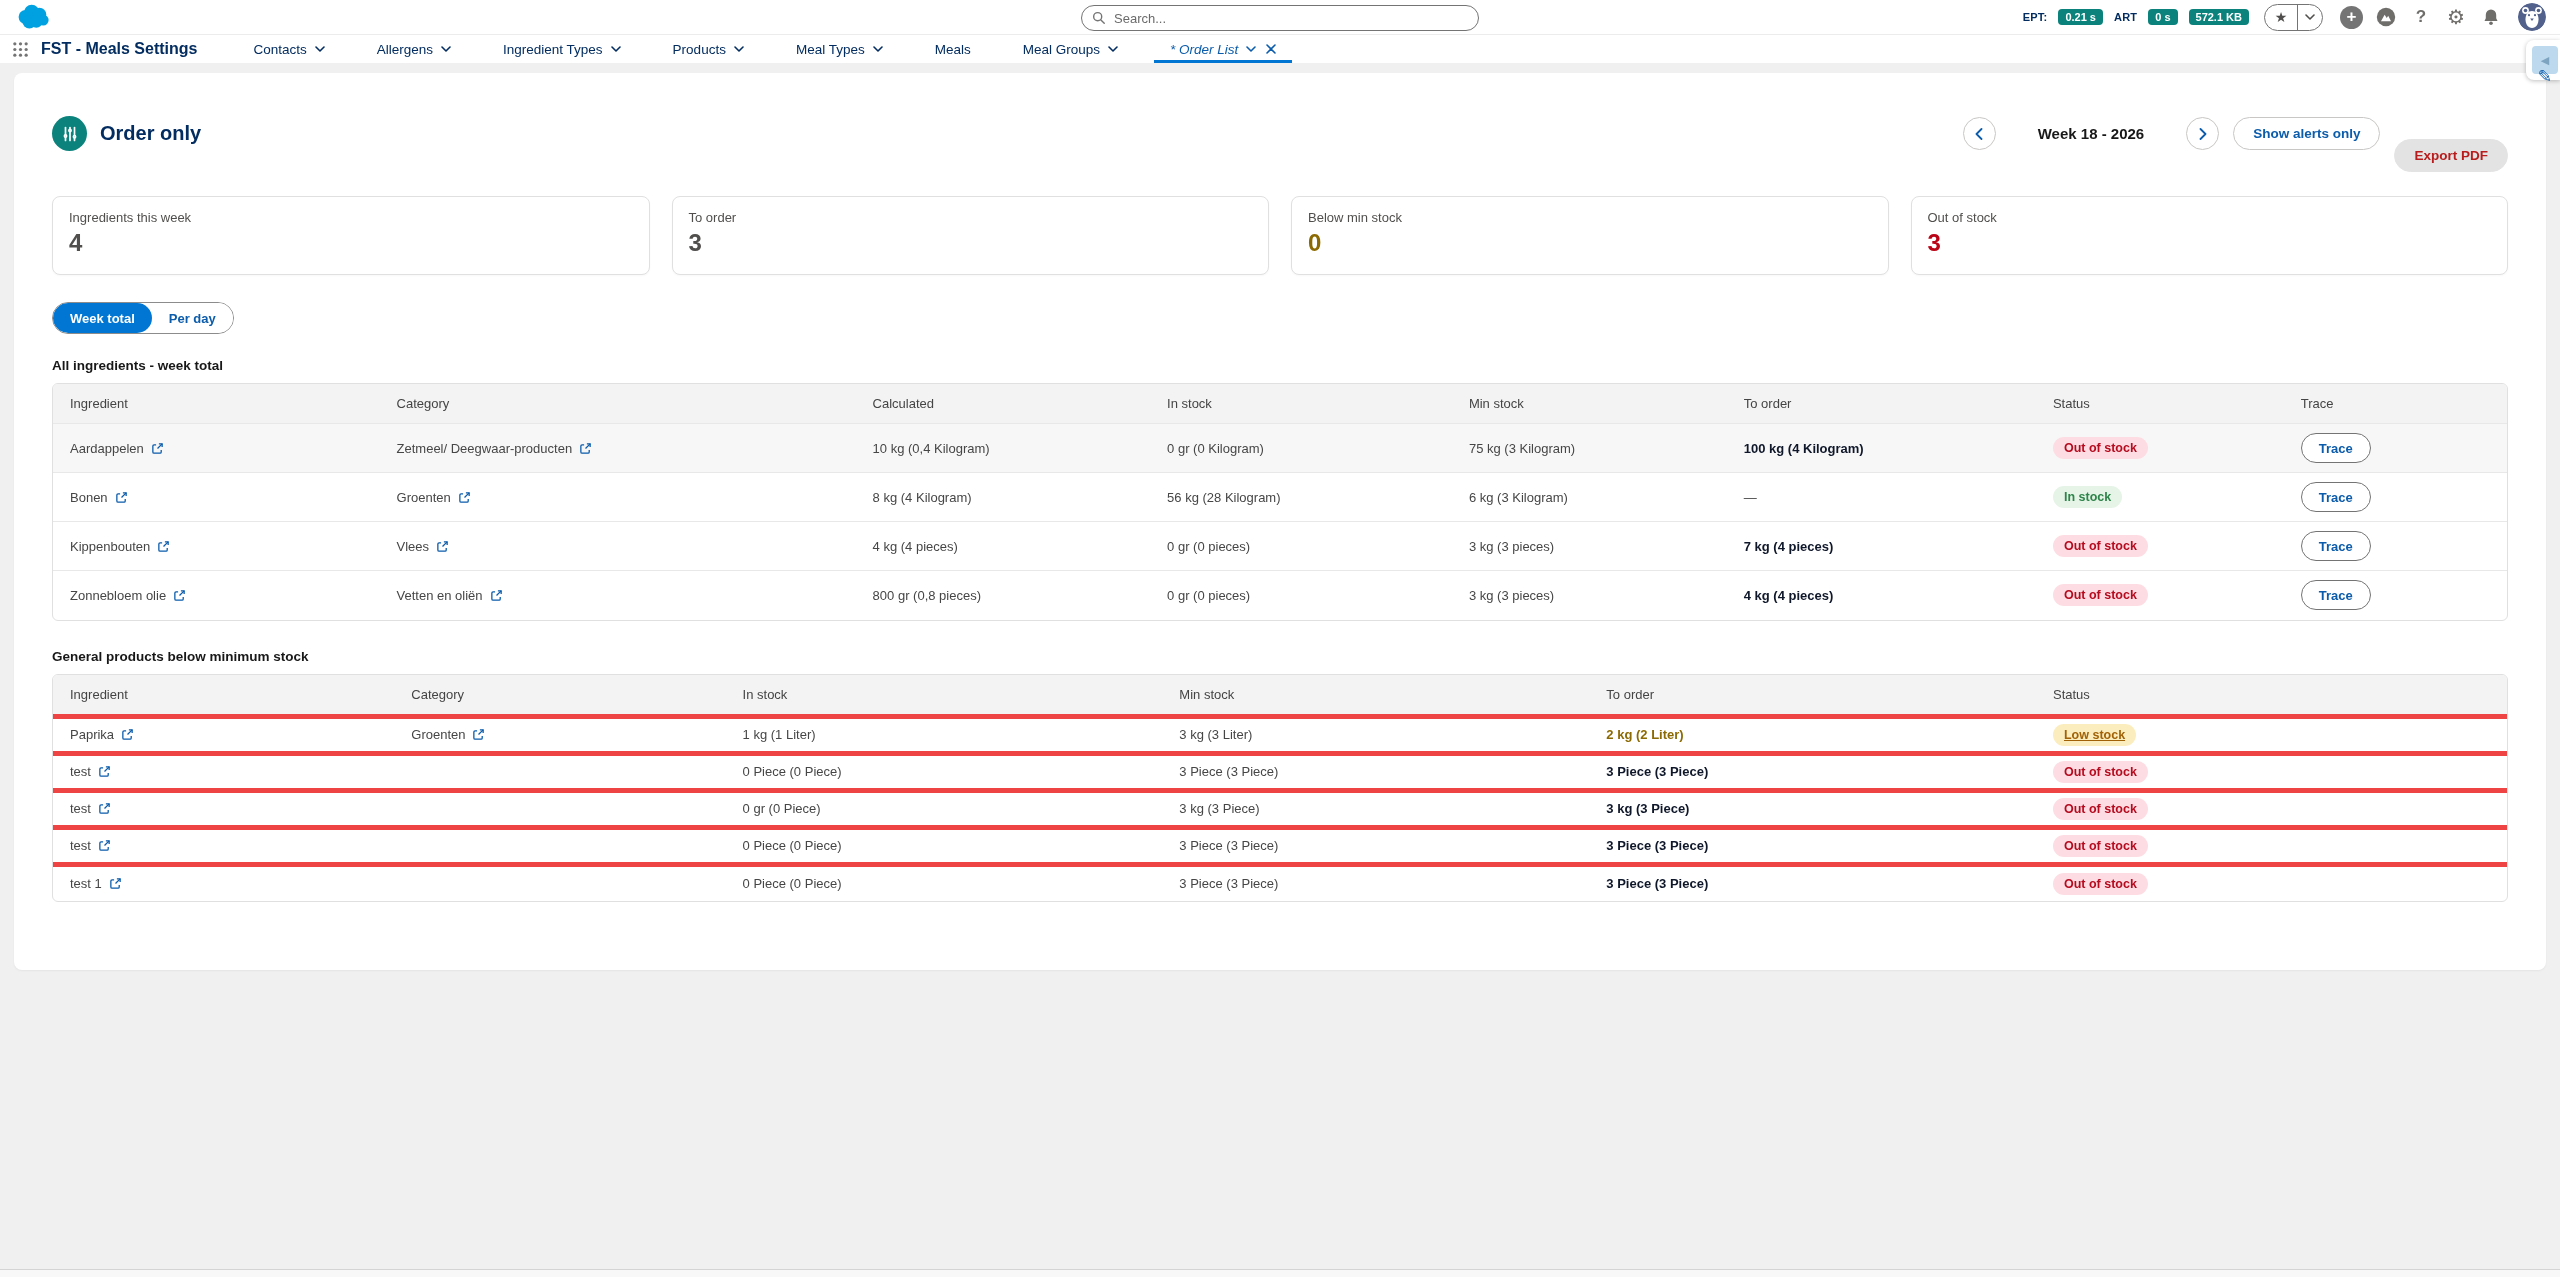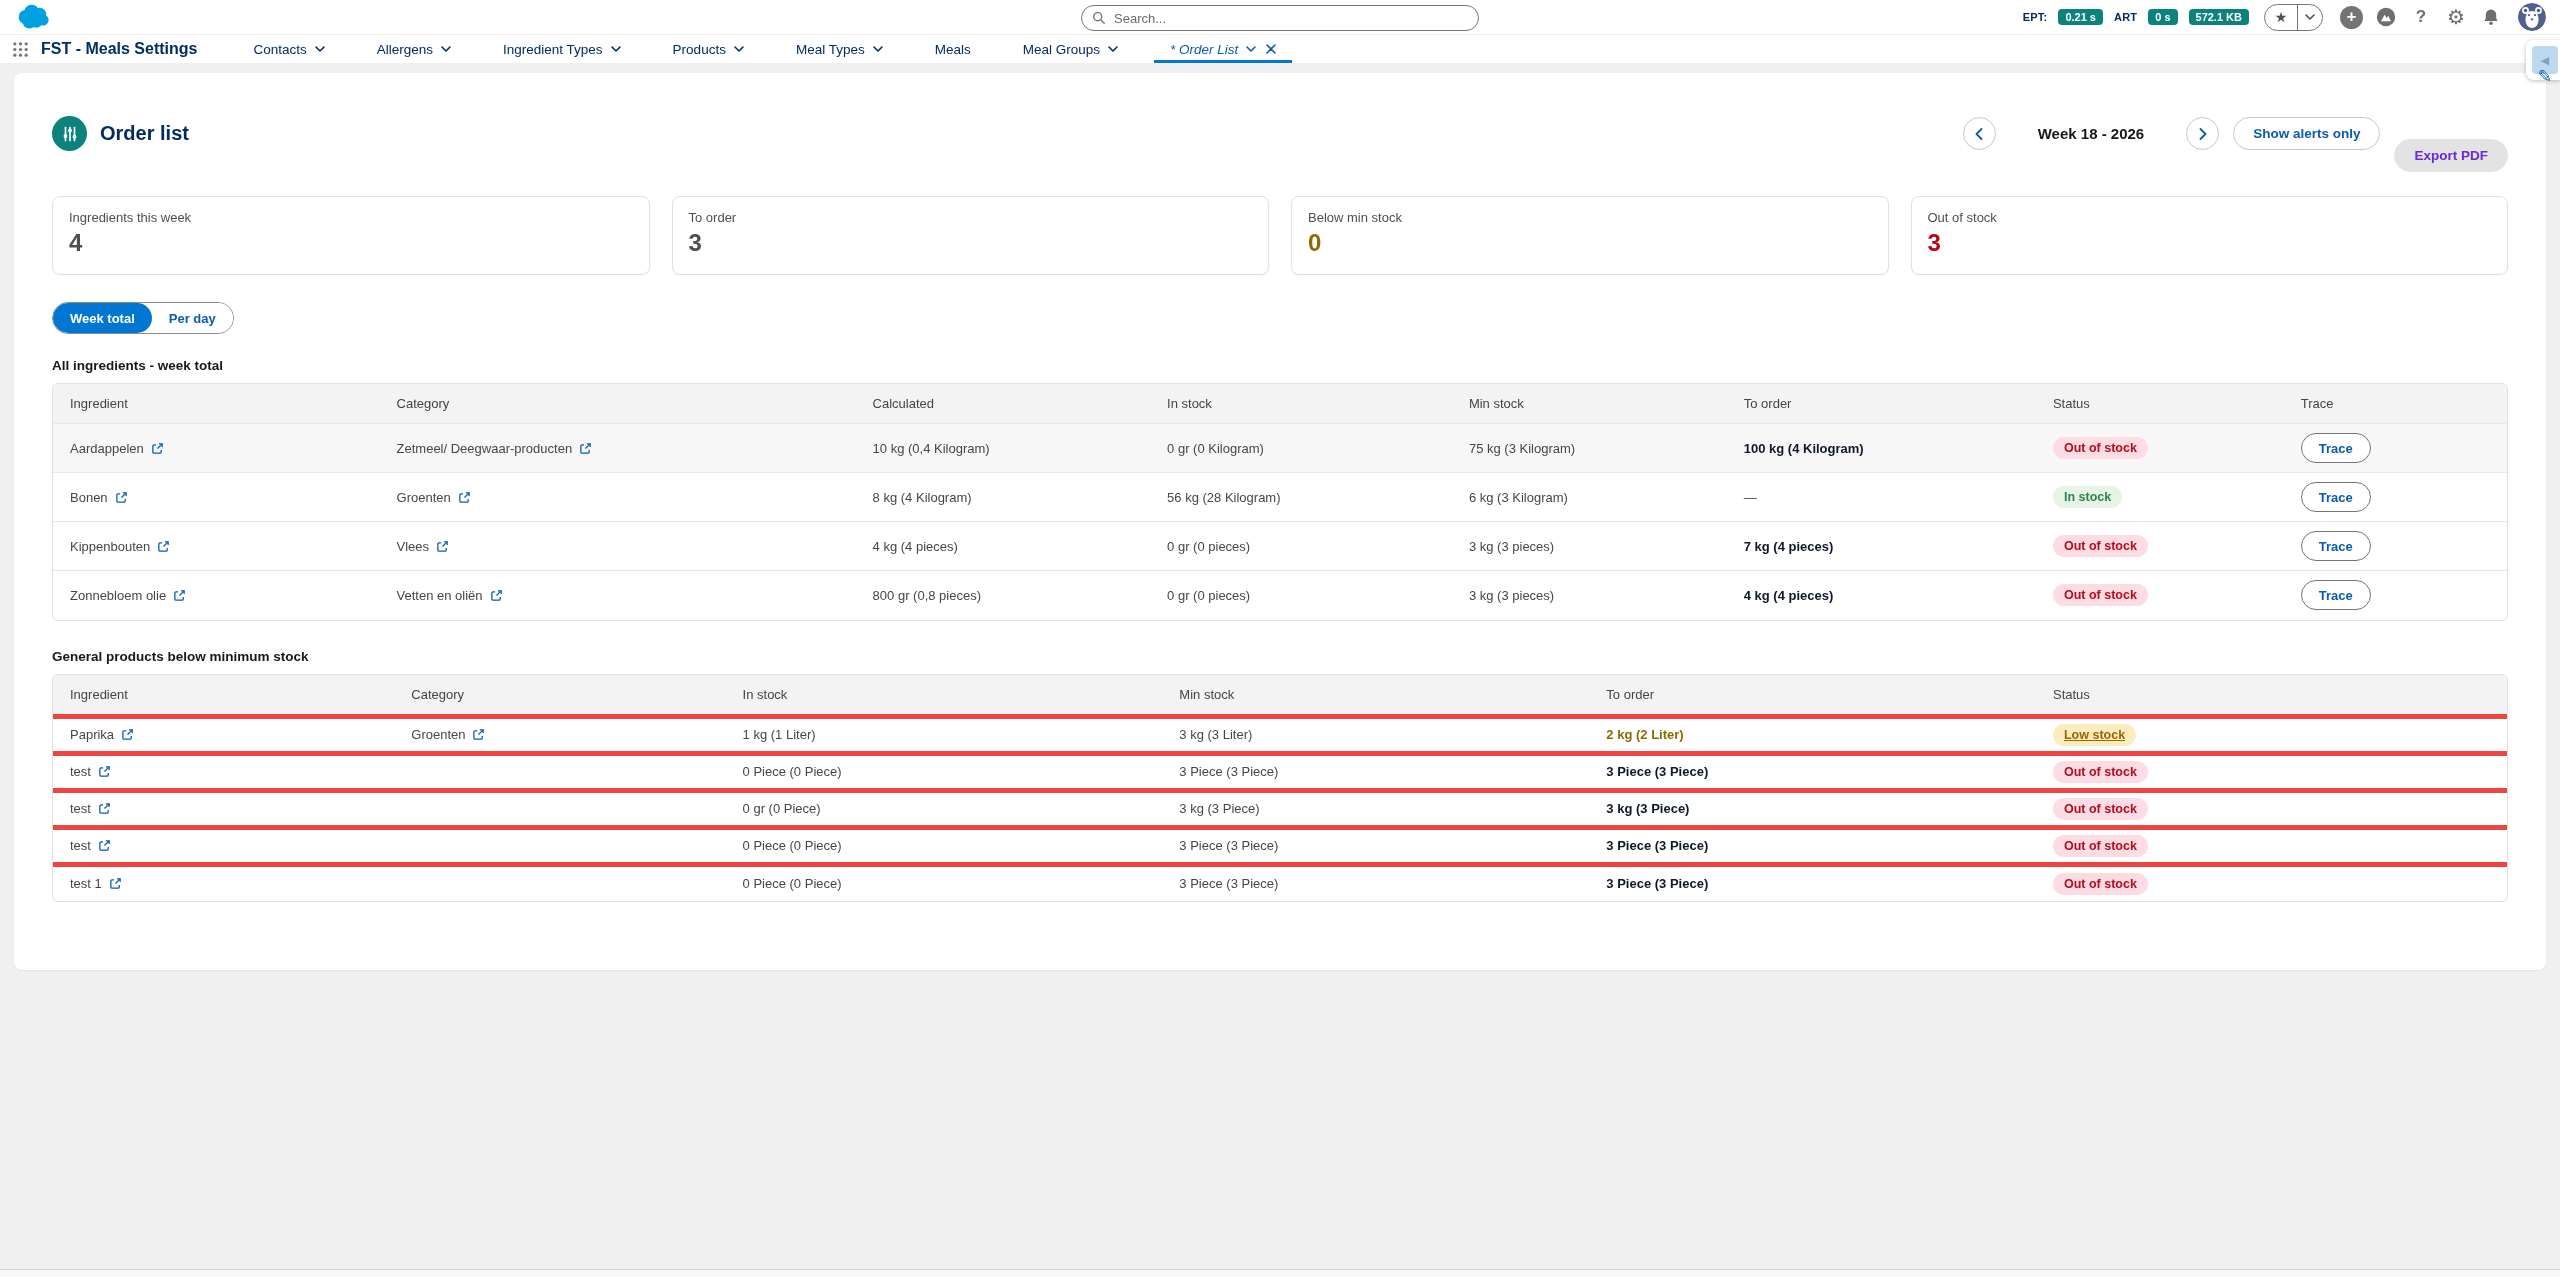--- a/index.html
+++ b/index.html
@@ -48,21 +48,21 @@
   .pencil-icon::before{content:"\270E";font-size:17px;}
   
   .main-panel{margin:10px 14px 0;background:#fff;border-radius:8px;padding:18px 24px 40px;box-shadow:0 1px 2px rgba(0,0,0,.05);}
   .page-header{display:flex;align-items:center;margin:4px 14px 24px;}
   .title-icon{width:35px;height:35px;border-radius:50%;background:#0b827c;display:flex;align-items:center;justify-content:center;margin-right:13px;flex:none;}
   .page-title{font-size:20px;font-weight:700;color:#032d60;}
   .header-actions{margin-left:auto;display:flex;align-items:center;}
   .circle-btn{width:33px;height:33px;border-radius:50%;border:1px solid #c9c7c5;background:#fff;display:flex;align-items:center;justify-content:center;color:#0b5cab;cursor:pointer;padding:0;}
   .week-label{font-size:15px;font-weight:700;color:#181818;margin:0 42px;white-space:nowrap;}
   .pill-btn{height:33px;border-radius:17px;border:1px solid #c9c7c5;background:#fff;color:#0b5cab;font-weight:700;font-size:13.5px;padding:0 19px;margin-left:14px;cursor:pointer;font-family:inherit;}
-  .pill-btn.disabled{background:#e3e3e3;color:#6d28d9;border-color:#e3e3e3;margin-top:44px;}
+  .pill-btn.disabled{background:#e3e3e3;color:#b91c1c;border-color:#e3e3e3;margin-top:44px;}
   
   .summary-cards{display:flex;gap:22px;margin:0 14px 27px;}
   .summary-card{flex:1;border:1px solid #e0e0e0;border-radius:8px;background:#fff;height:79px;box-sizing:border-box;padding:13px 16px;box-shadow:0 1px 2px rgba(0,0,0,.03);}
   .summary-label{font-size:13px;color:#514f4d;}
   .summary-value{font-size:24px;font-weight:700;color:#514f4d;margin-top:4px;}
   
   .view-toggle{display:inline-flex;border:1px solid #8c8c8c;border-radius:16px;height:30px;margin:0 14px 24px;overflow:hidden;background:#fff;}
   .toggle-btn{border:none;background:#fff;color:#0b5cab;font-weight:700;font-size:13px;padding:8px 17px;height:100%;cursor:pointer;font-family:inherit;}
   .toggle-btn.active{background:#0176d3;color:#fff;border-radius:16px;}
   
@@ -267,21 +267,21 @@
             <line x1="9" y1="2.5" x2="9" y2="15.5"></line>
             <line x1="13.5" y1="2.5" x2="13.5" y2="15.5"></line>
         </g>
         <g fill="#0b827c" stroke="#fff" stroke-width="1.7">
           <circle cx="4.5" cy="11" r="1.1"></circle>
             <circle cx="9" cy="5.5" r="1.1"></circle>
             <circle cx="13.5" cy="11.8" r="1.1"></circle>
         </g>
       </svg>
     </span>
-    <span class="page-title">Order list</span>
+    <span class="page-title">Order only</span>
     <div class="header-actions">
       <button class="circle-btn">
         <svg viewBox="0 0 8 12" width="8" height="12">
             <path d="M6.5 1L1.5 6l5 5" fill="none" stroke="#0b5cab" stroke-width="1.8" stroke-linecap="round" stroke-linejoin="round"></path>
           </svg>
       </button>
       <span class="week-label">Week 18 - 2026</span>
       <button class="circle-btn">
         <svg viewBox="0 0 8 12" width="8" height="12">
             <path d="M1.5 1l5 5-5 5" fill="none" stroke="#0b5cab" stroke-width="1.8" stroke-linecap="round" stroke-linejoin="round"></path>

